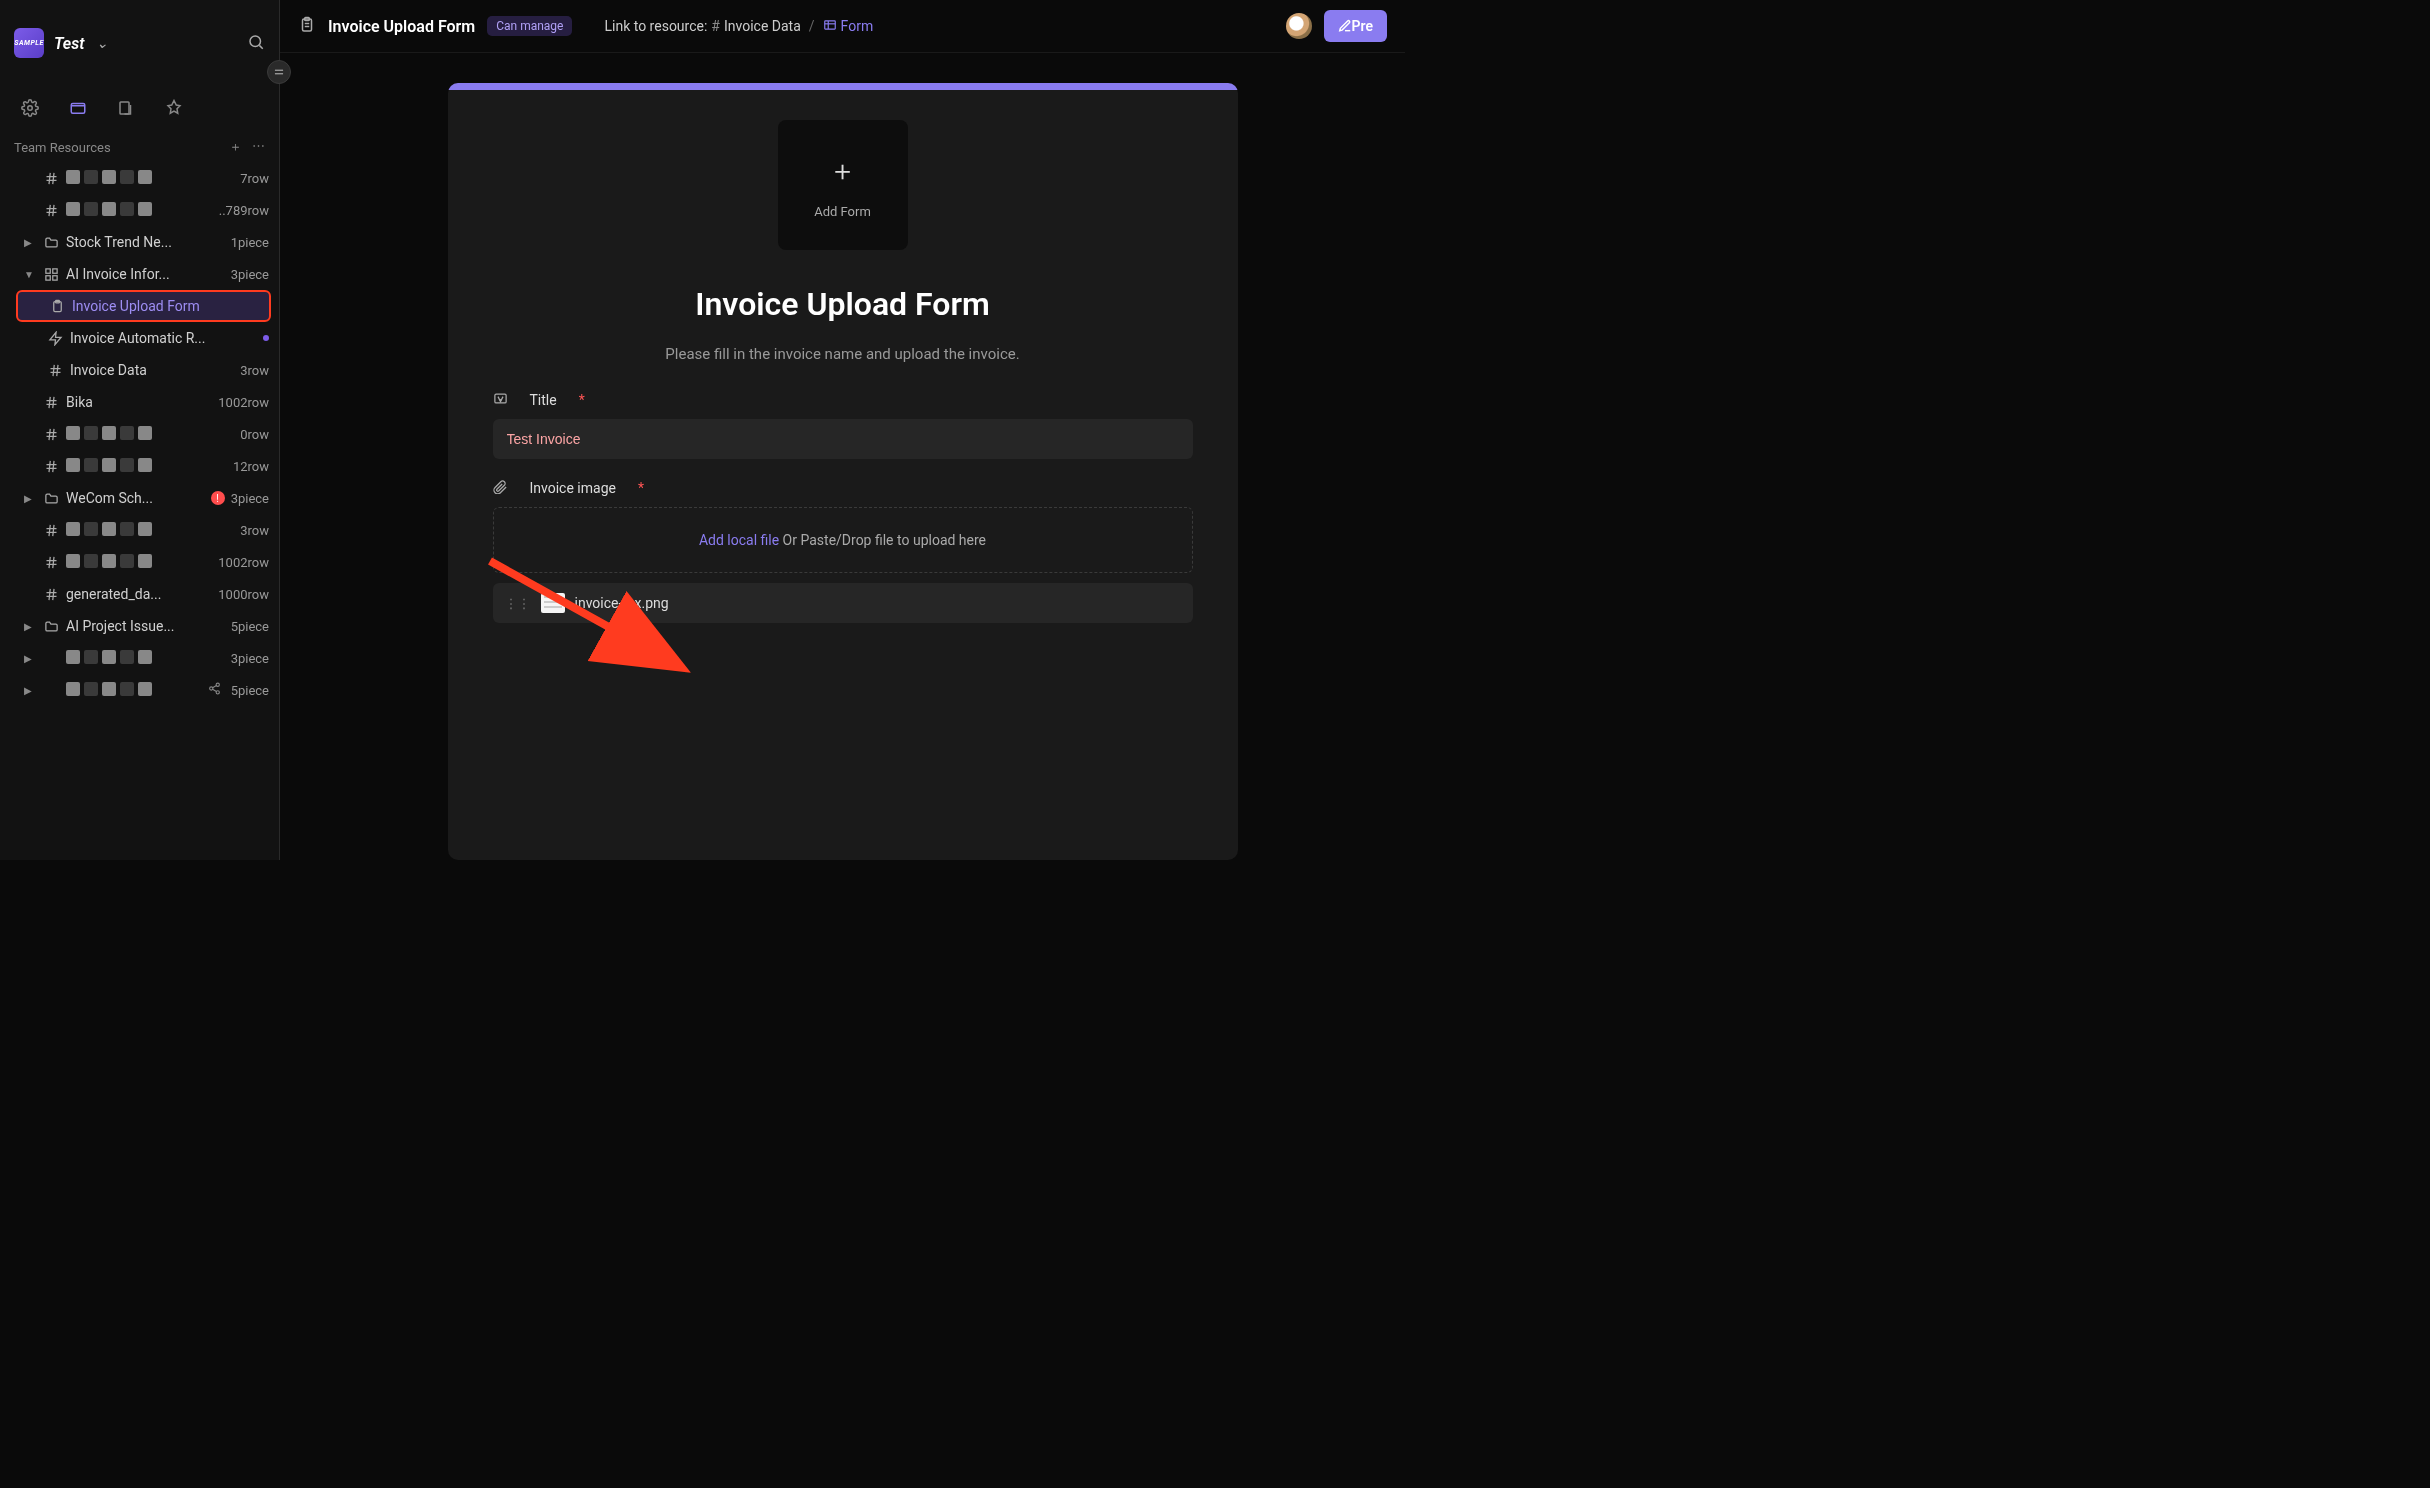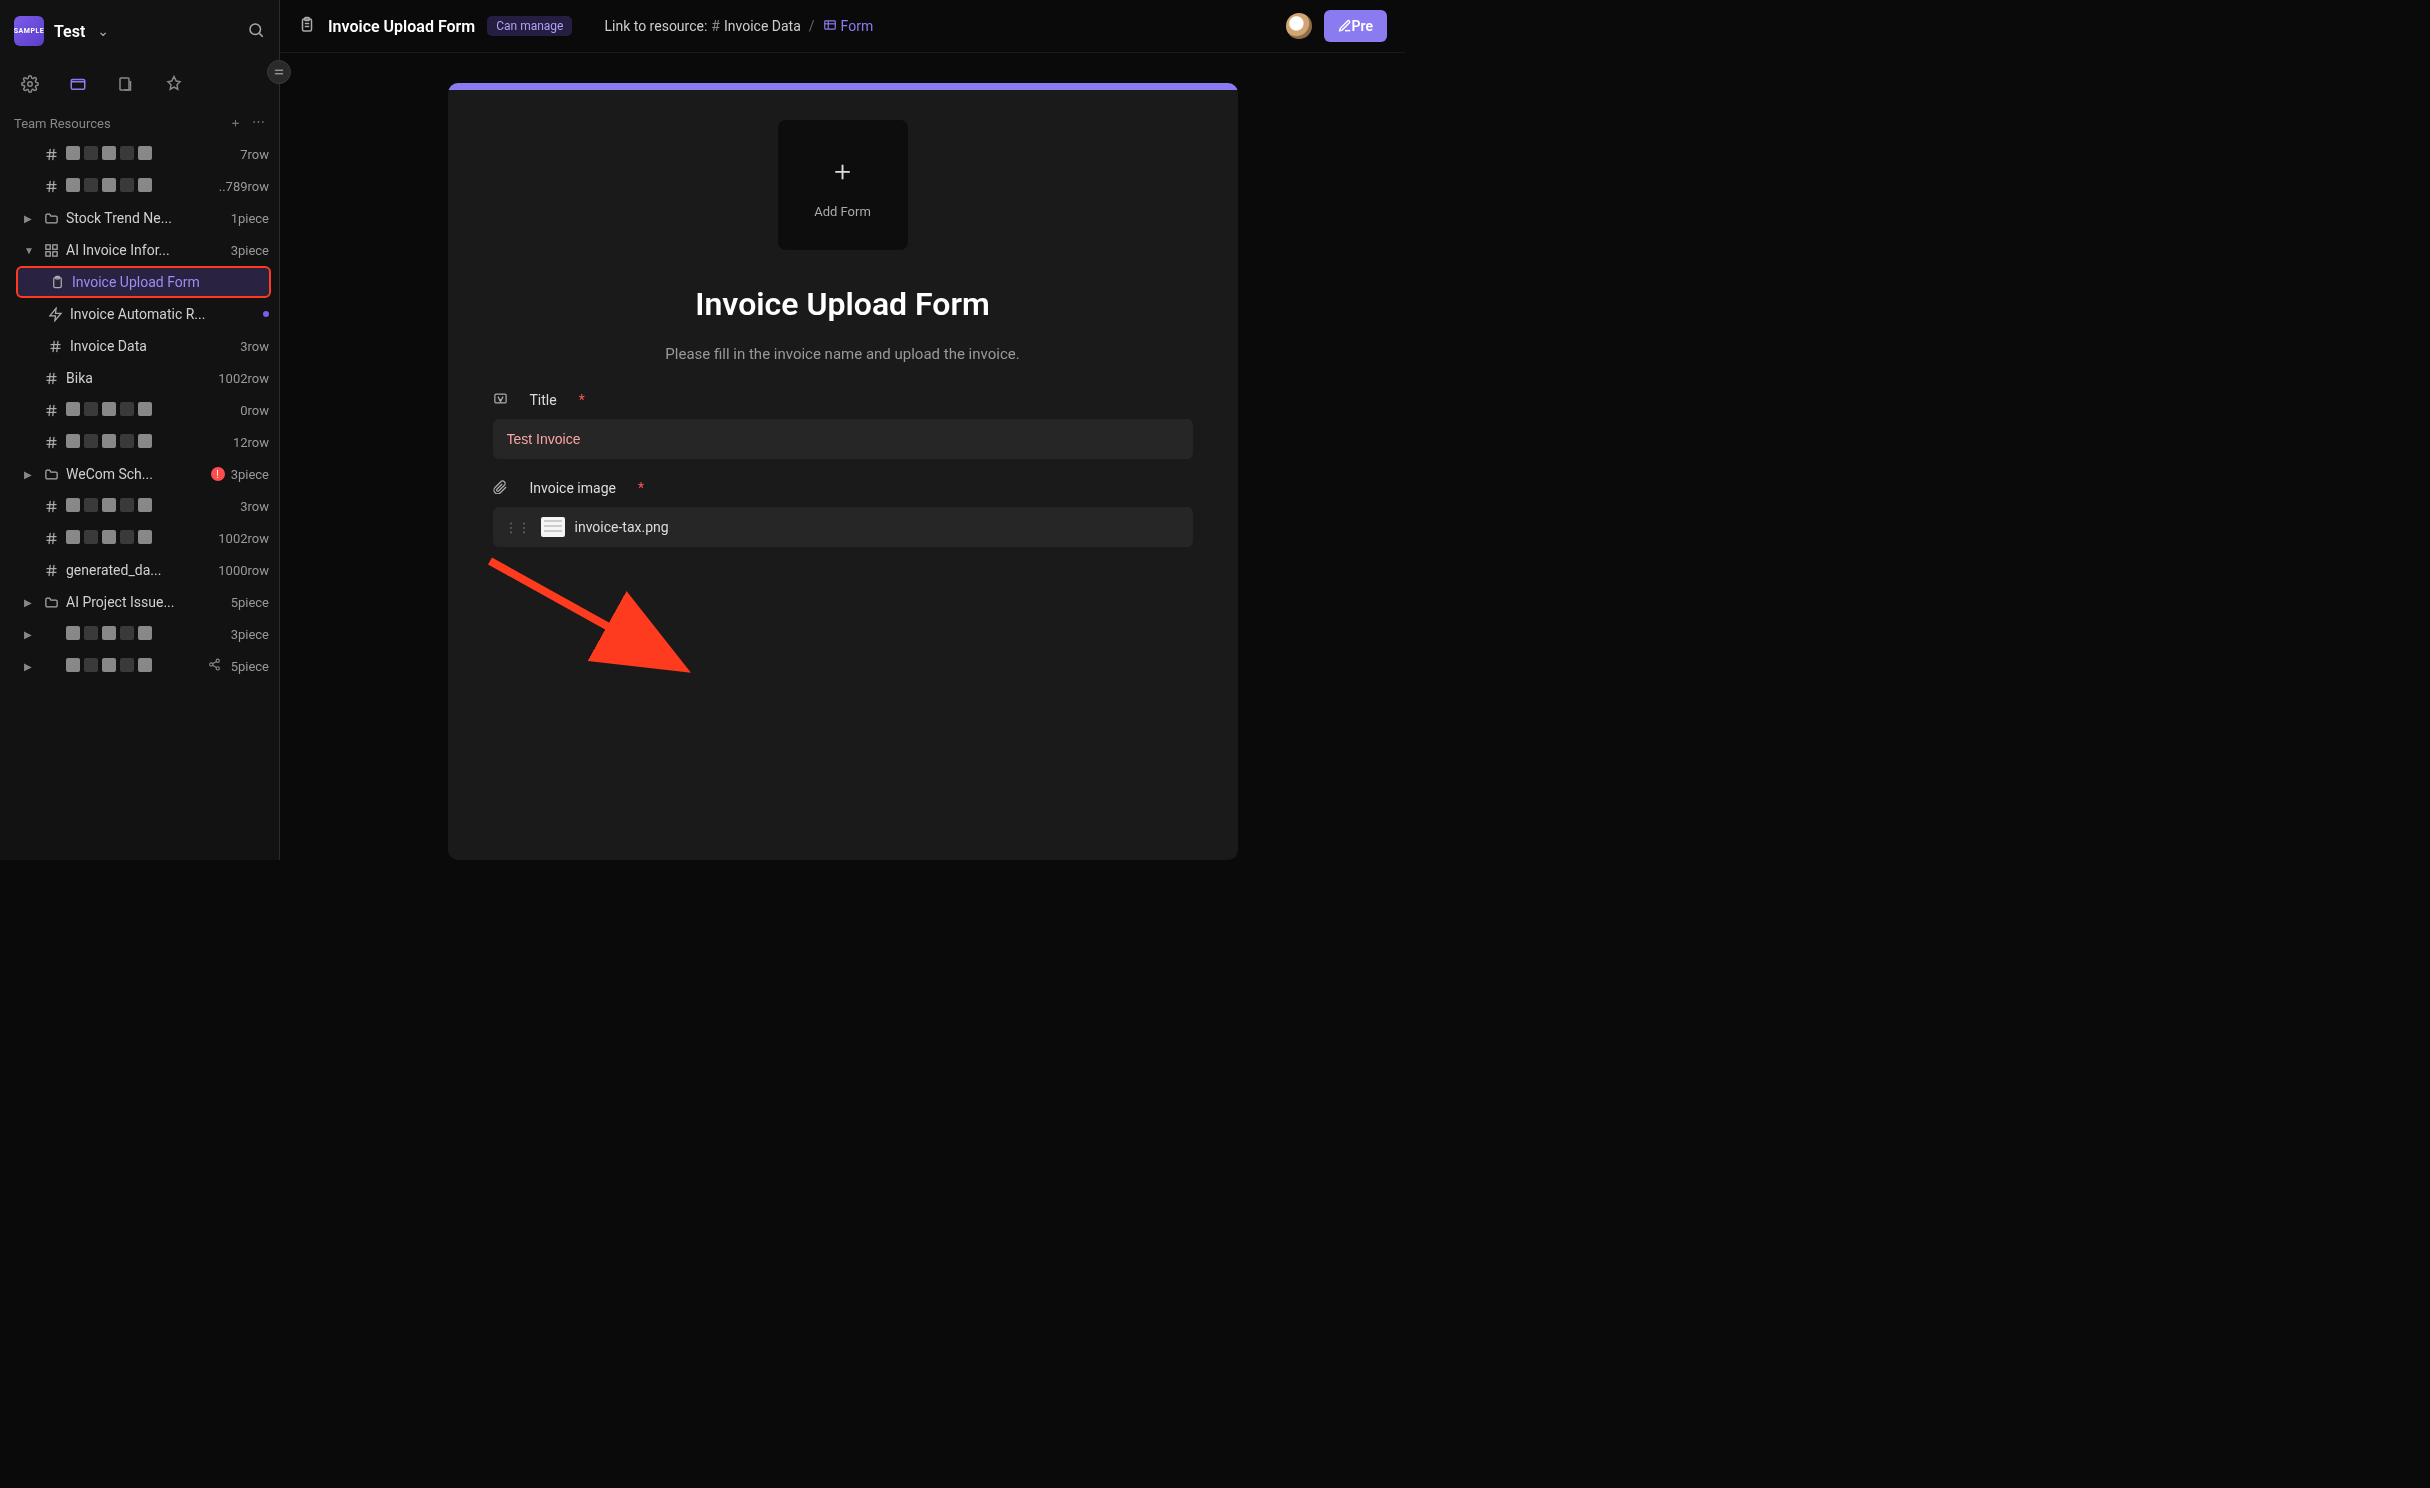--- a/index.html
+++ b/index.html
@@ -19,22 +19,23 @@
   width: 280px;
   background: #121212;
   border-right: 1px solid #2a2a2a;
   display: flex;
   flex-direction: column;
   position: relative;
 }
 .sidebar-header {
   display: flex;
   align-items: center;
-  padding: 16px 14px;
+  padding: 28px 14px;
   gap: 10px;
+  font-style: italic;
 }
 .sample-badge {
   width: 30px;
   height: 30px;
   background: linear-gradient(135deg, #7c5ce8, #5a3ec8);
   border-radius: 6px;
   display: flex;
   align-items: center;
   justify-content: center;
   font-size: 7px;
@@ -616,20 +617,23 @@
           <div class="field">
             <div class="field-label">
               <span class="fic">
                 <svg width="15" height="15" viewBox="0 0 24 24" fill="none" stroke="currentColor" stroke-width="2">
                     <path d="M21 12.8l-9.2 9.2a6 6 0 0 1-8.5-8.5l9.2-9.2a4 4 0 0 1 5.7 5.7l-9.2 9.2a2 2 0 0 1-2.8-2.8l8.5-8.5"></path>
                   </svg>
               </span>
               <span>Invoice image</span>
               <span class="req">*</span>
             </div>
+            <div class="dropzone">
+              <span class="link">Add local file</span><span> Or Paste/Drop file to upload here</span>
+            </div>
             <div class="file-row">
               <span class="drag-handle">⋮⋮</span>
               <span class="file-thumb"></span>
               <span>invoice-tax.png</span>
             </div>
           </div>
 
         </div>
       </div>
 

